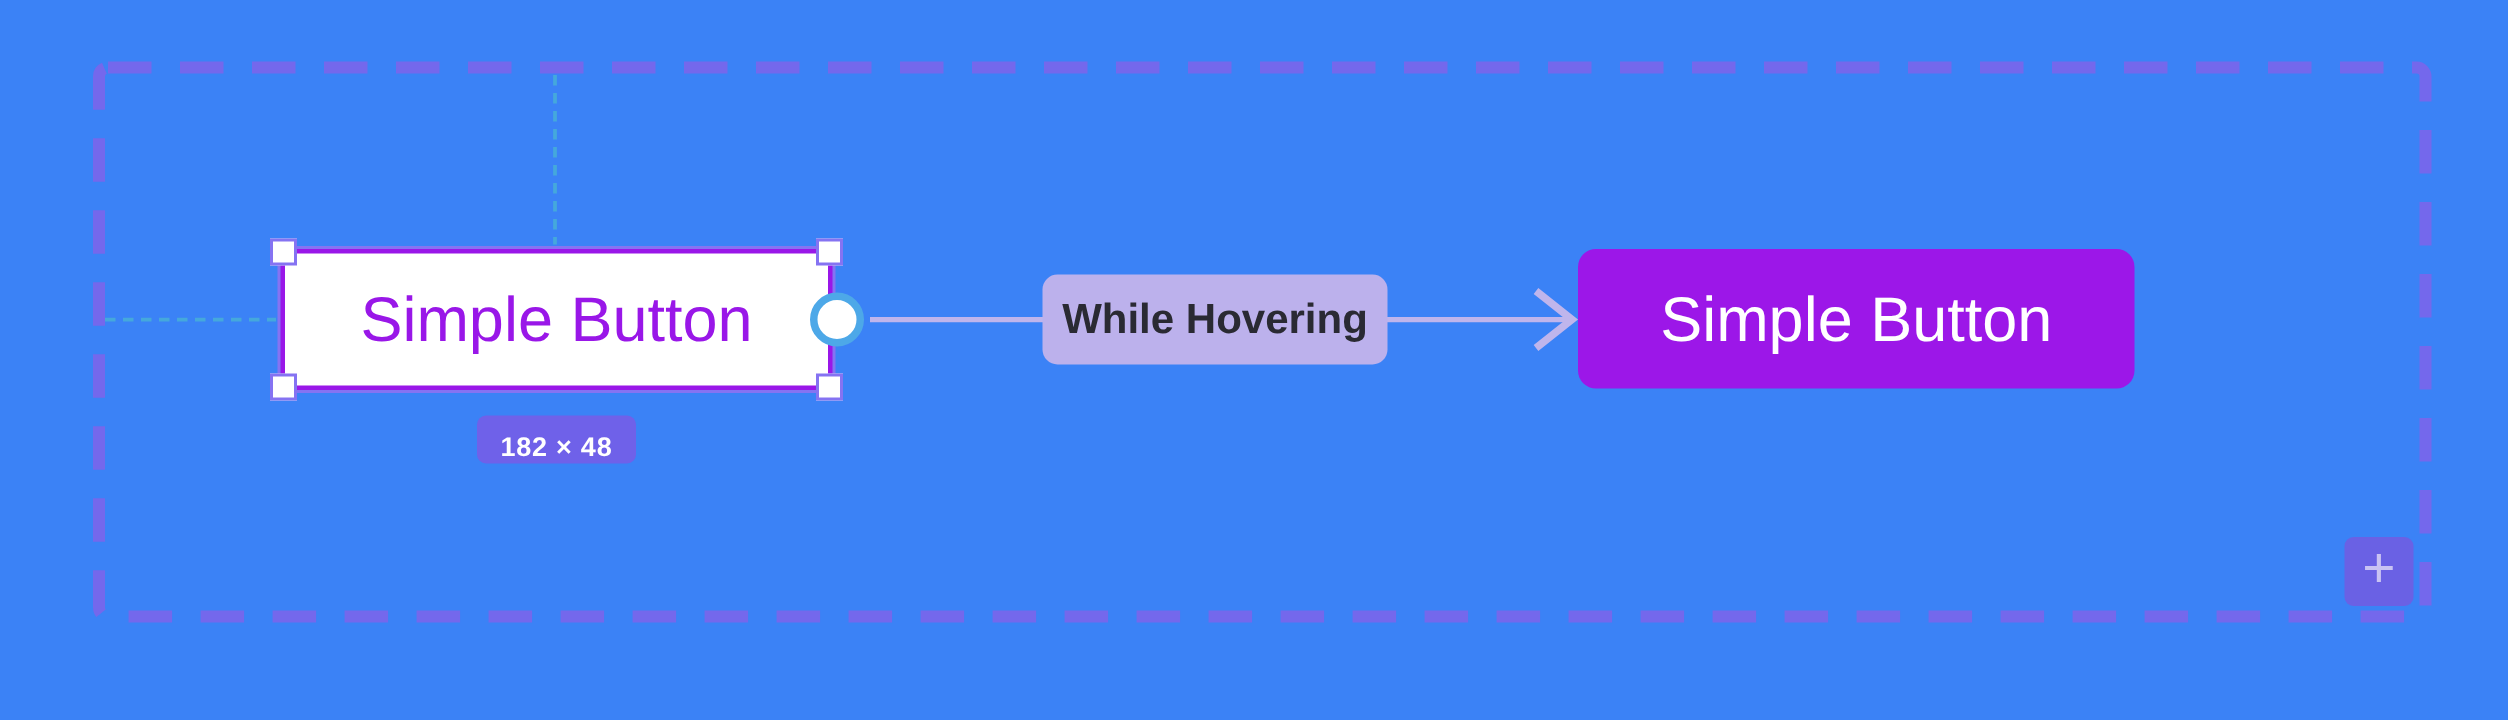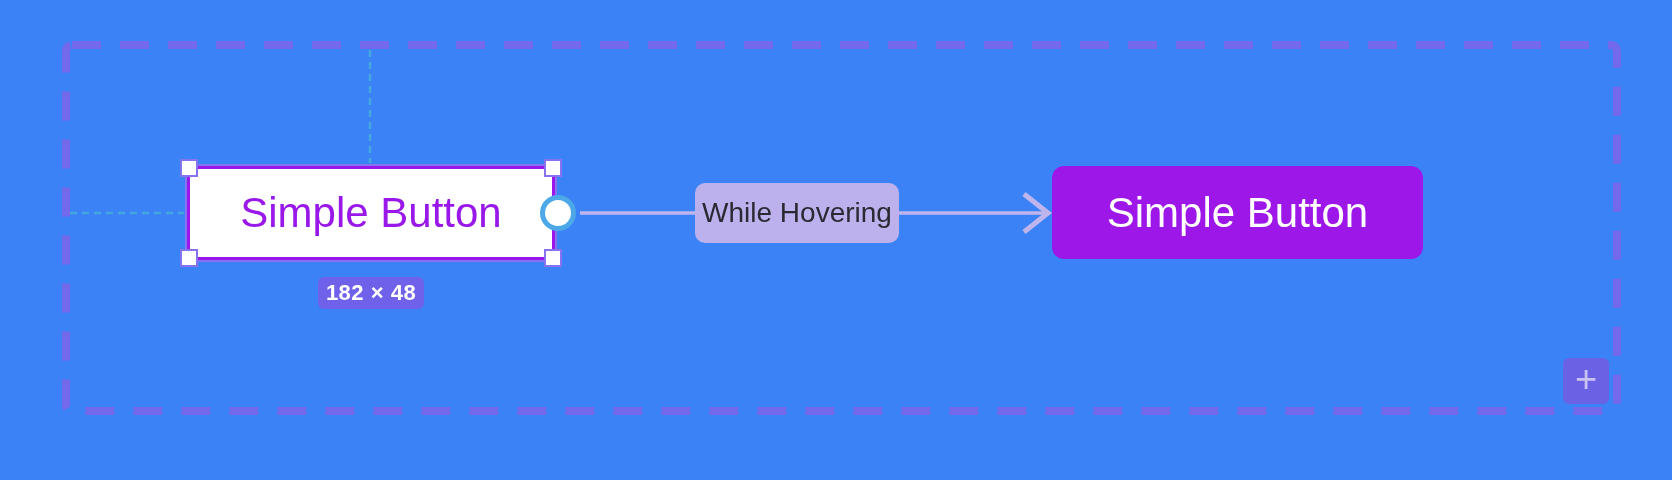--- a/index.html
+++ b/index.html
@@ -83,33 +83,33 @@
     border: 5px solid var(--port);
   }
 
   .size-badge {
     position: absolute;
     left: 318px; top: 277px;
     width: 106px; height: 32px;
     background: var(--badge-bg);
     border-radius: 6px;
     color: #ffffff;
-    font-size: 22px; font-weight: 700;
-    display: flex; align-items: center; justify-content: center;
+    font-size: 18px; font-weight: 700;
+    display: flex; align-items: flex-end; justify-content: center;
     letter-spacing: 0.5px;
   }
 
   .interaction-label {
     position: absolute;
     left: 695px; top: 183px;
-    width: 204px; height: 60px;
+    width: 230px; height: 60px;
     background: var(--label-bg);
     border-radius: 10px;
     color: var(--label-text);
-    font-size: 28px; font-weight: 400;
+    font-size: 28px; font-weight: 700;
     display: flex; align-items: center; justify-content: center;
     cursor: pointer;
   }
 
   .target-button {
     position: absolute;
     left: 1052px; top: 166px;
     width: 371px; height: 93px;
     background: var(--violet-fill);
     border-radius: 12px;

